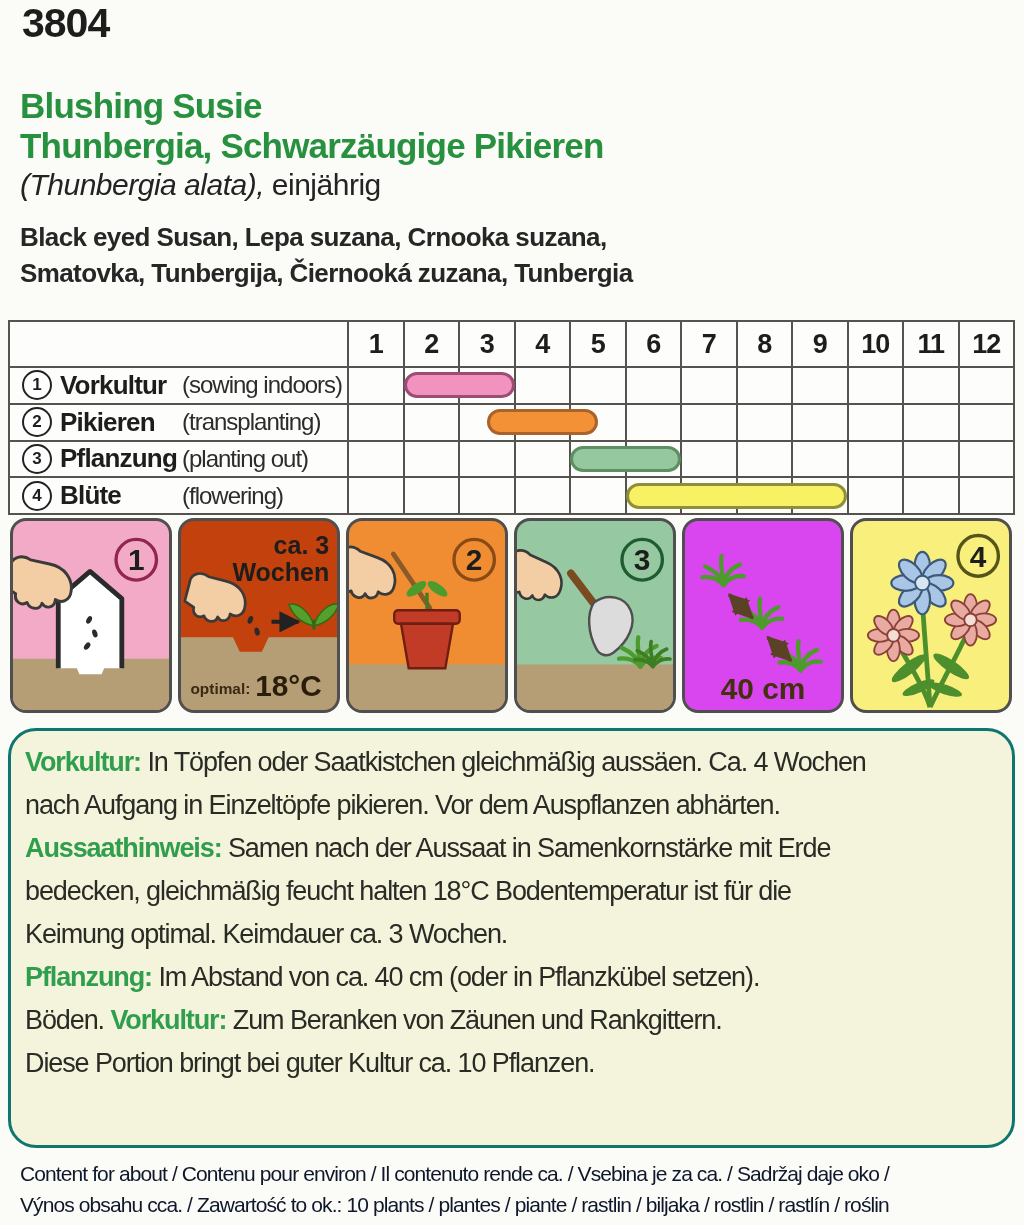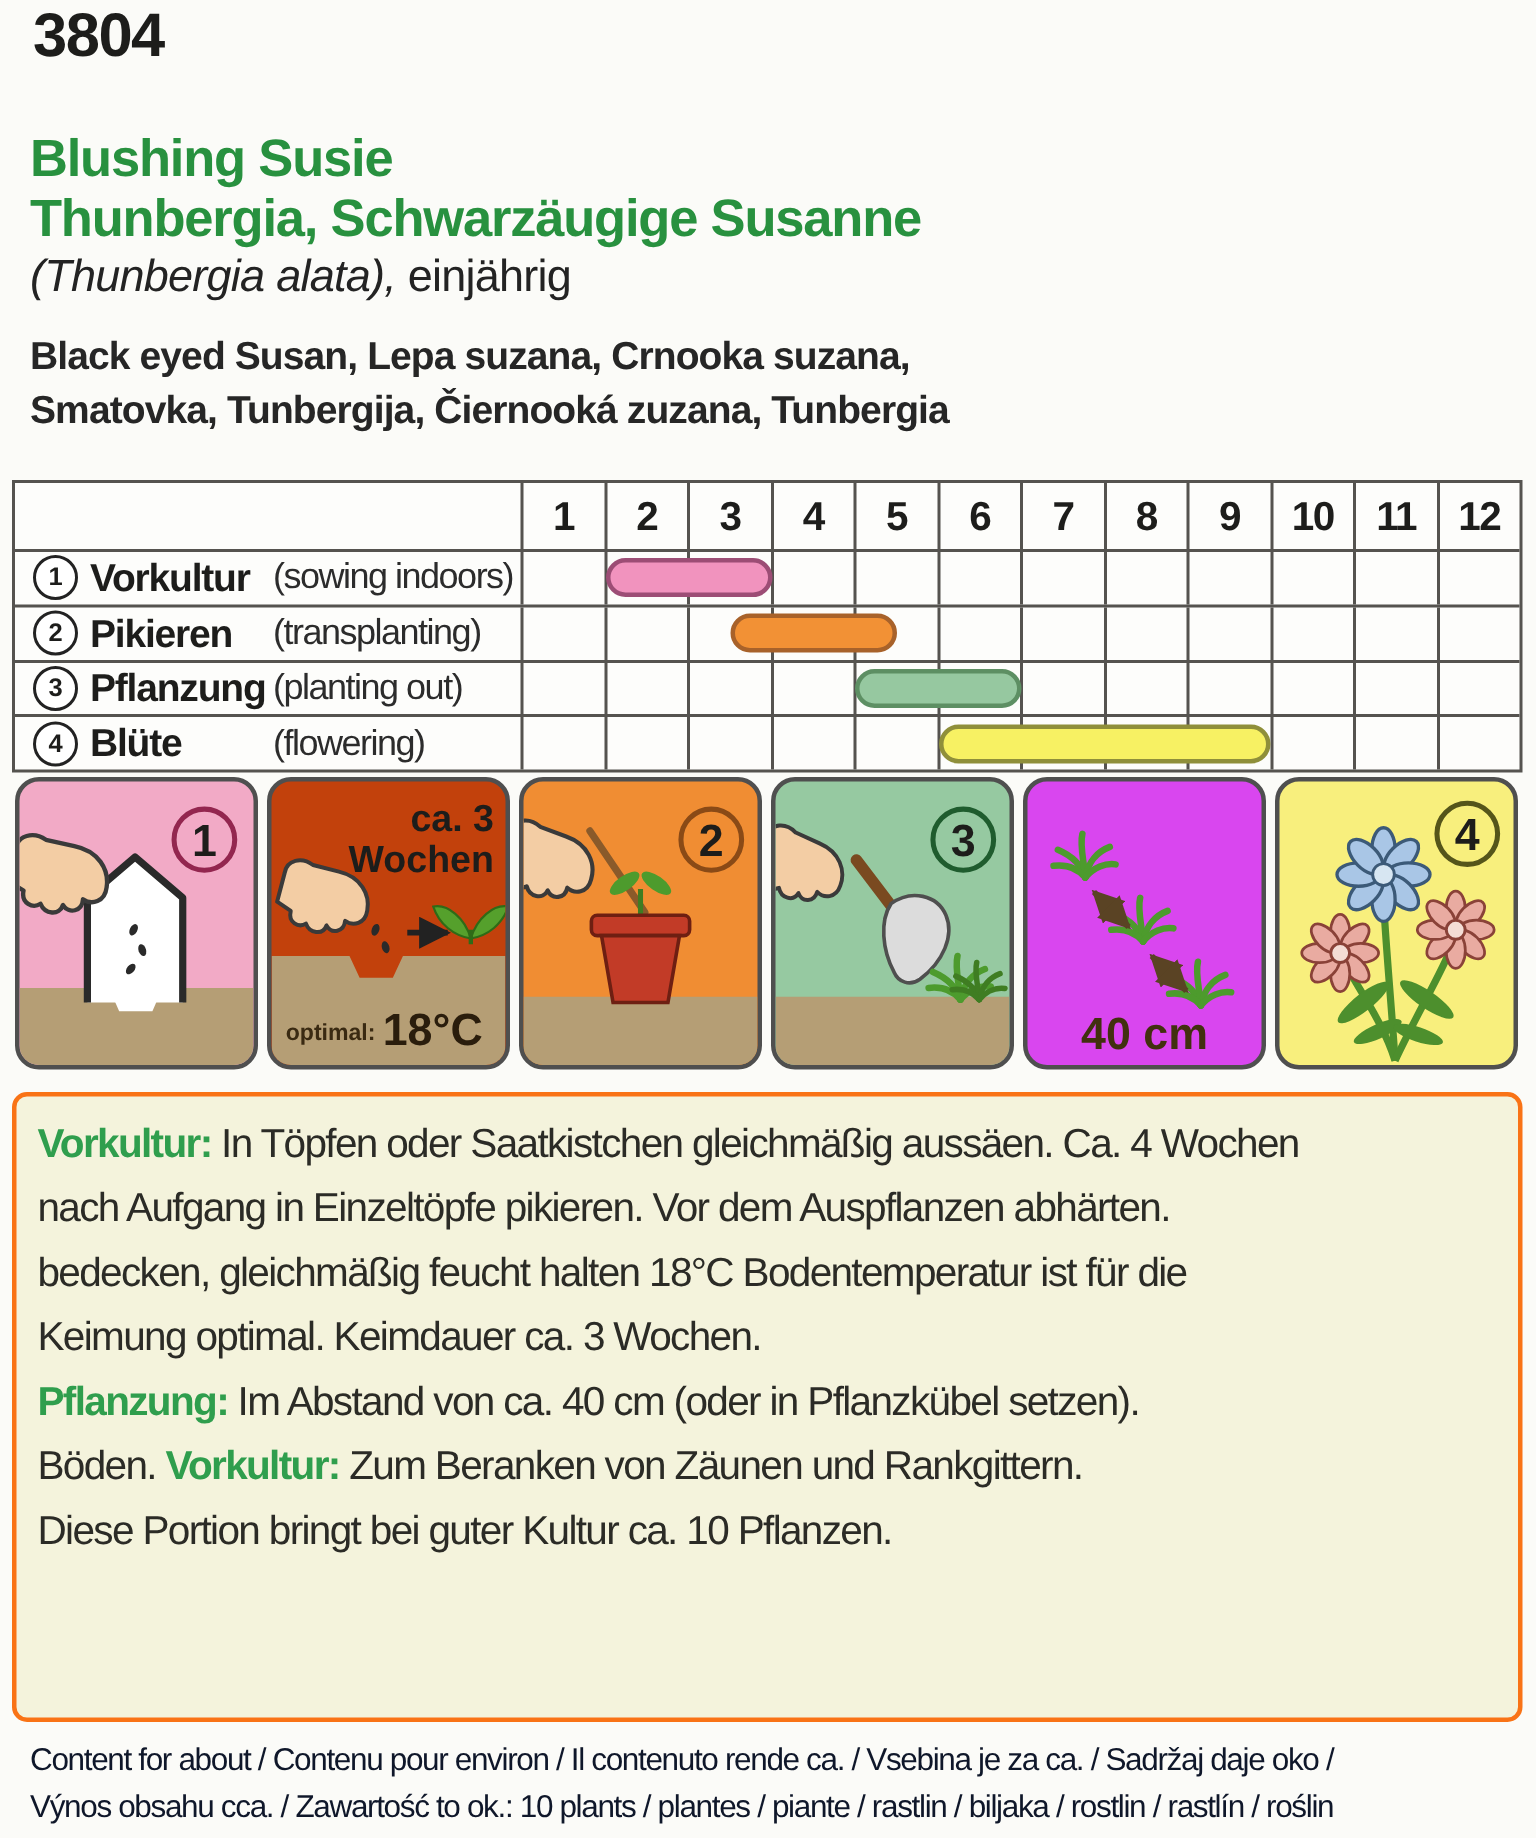--- a/index.html
+++ b/index.html
@@ -35,21 +35,21 @@
   .en-label{font-size:24px;letter-spacing:-1px;color:#2c2c2c;}
   .row-strip{position:absolute;left:337px;right:0;top:0;bottom:0;display:flex;border-left:2px solid #55534f;}
   .cal-bar{position:absolute;top:50%;height:26px;margin-top:-13px;border-radius:14px;border:3px solid;box-sizing:border-box;z-index:2;}
   
   #pictograms{left:10px;top:518px;width:1002px;height:195px;display:flex;gap:6px;}
   .panel{flex:1;border:3px solid #4f4f4f;border-radius:16px;position:relative;overflow:hidden;box-sizing:border-box;}
   .panel svg{display:block;width:100%;height:100%;font-family:inherit;}
   .p1{background:#f2aac6;} .p2{background:#c2410c;} .p3{background:#f08d33;}
   .p4{background:#96c9a1;} .p5{background:#d946ef;} .p6{background:#f8ef7d;}
   
-  #care-box{left:8px;top:728px;width:1007px;height:420px;background:#f4f3dc;border:3px solid #f97316;border-radius:10px;box-sizing:border-box;padding:10px 14px 0 14px;}
+  #care-box{left:8px;top:728px;width:1007px;height:420px;background:#f4f3dc;border:3px solid #0f766e;border-radius:28px;box-sizing:border-box;padding:10px 14px 0 14px;}
   .care-line{font-size:27px;line-height:43px;letter-spacing:-1.1px;color:#2b2b26;white-space:nowrap;}
   .care-line .kw{color:#2f9e4d;font-weight:bold;}
   
   .bottom-line{left:20px;font-size:21px;letter-spacing:-0.9px;color:#0f172a;white-space:nowrap;}
   #bottom-line1{top:1162px;}
   #bottom-line2{top:1193px;}
   #defs-holder{position:absolute;width:0;height:0;overflow:hidden;}
 </style>
 </head>
 <body>
@@ -83,21 +83,21 @@
       <ellipse cx="0" cy="-15" rx="7" ry="13" transform="rotate(315)"></ellipse>
     </g>
     <g id="seed">
         <ellipse rx="2.6" ry="4.2" fill="#2a2a2a"></ellipse>
       </g>
   </defs>
 </svg>
 
 <div class="abs" id="product-number">3804</div>
 <div class="abs title-green" id="title-line1">Blushing Susie</div>
-<div class="abs title-green" id="title-line2">Thunbergia, Schwarzäugige Susanne</div>
+<div class="abs title-green" id="title-line2">Thunbergia, Schwarzäugige Pikieren</div>
 <div class="abs" id="species-line">
   <span class="it">(Thunbergia alata),</span><span> einjährig</span>
 </div>
 <div class="abs syn" id="syn-line1">Black eyed Susan, Lepa suzana, Crnooka suzana,</div>
 <div class="abs syn" id="syn-line2">Smatovka, Tunbergija, Čiernooká zuzana, Tunbergia</div>
 
 <div class="abs" id="calendar">
   <div id="cal-header">
     <div id="months-row">
         <div class="cal-cell month-cell">1</div>
@@ -308,20 +308,21 @@
       <circle cx="130" cy="36" r="21" fill="none" stroke="#55551a" stroke-width="3.5"></circle>
       <text x="130" y="47" text-anchor="middle" font-size="31" font-weight="bold" fill="#1d1d1b">4</text>
     </svg>
   </div>
 </div>
 
 <div class="abs" id="care-box">
   <div id="care-lines">
       <div class="care-line"><span class="kw">Vorkultur:</span><span> In Töpfen oder Saatkistchen gleichmäßig aussäen. Ca. 4 Wochen</span></div>
       <div class="care-line"><span>nach Aufgang in Einzeltöpfe pikieren. Vor dem Auspflanzen abhärten.</span></div>
+      <div class="care-line"><span class="kw">Aussaathinweis:</span><span> Samen nach der Aussaat in Samenkornstärke mit Erde</span></div>
       <div class="care-line"><span>bedecken, gleichmäßig feucht halten 18°C Bodentemperatur ist für die</span></div>
       <div class="care-line"><span>Keimung optimal. Keimdauer ca. 3 Wochen.</span></div>
       <div class="care-line"><span class="kw">Pflanzung:</span><span> Im Abstand von ca. 40 cm (oder in Pflanzkübel setzen).</span></div>
       <div class="care-line"><span>Böden. </span><span class="kw">Vorkultur:</span><span> Zum Beranken von Zäunen und Rankgittern.</span></div>
       <div class="care-line"><span>Diese Portion bringt bei guter Kultur ca. 10 Pflanzen.</span></div>
     </div>
 </div>
 
 <div class="abs bottom-line" id="bottom-line1">Content for about / Contenu pour environ / Il contenuto rende ca. / Vsebina je za ca. / Sadržaj daje oko /</div>
 <div class="abs bottom-line" id="bottom-line2">Výnos obsahu cca. / Zawartość to ok.: 10 plants / plantes / piante / rastlin / biljaka / rostlin / rastlín / roślin</div>

